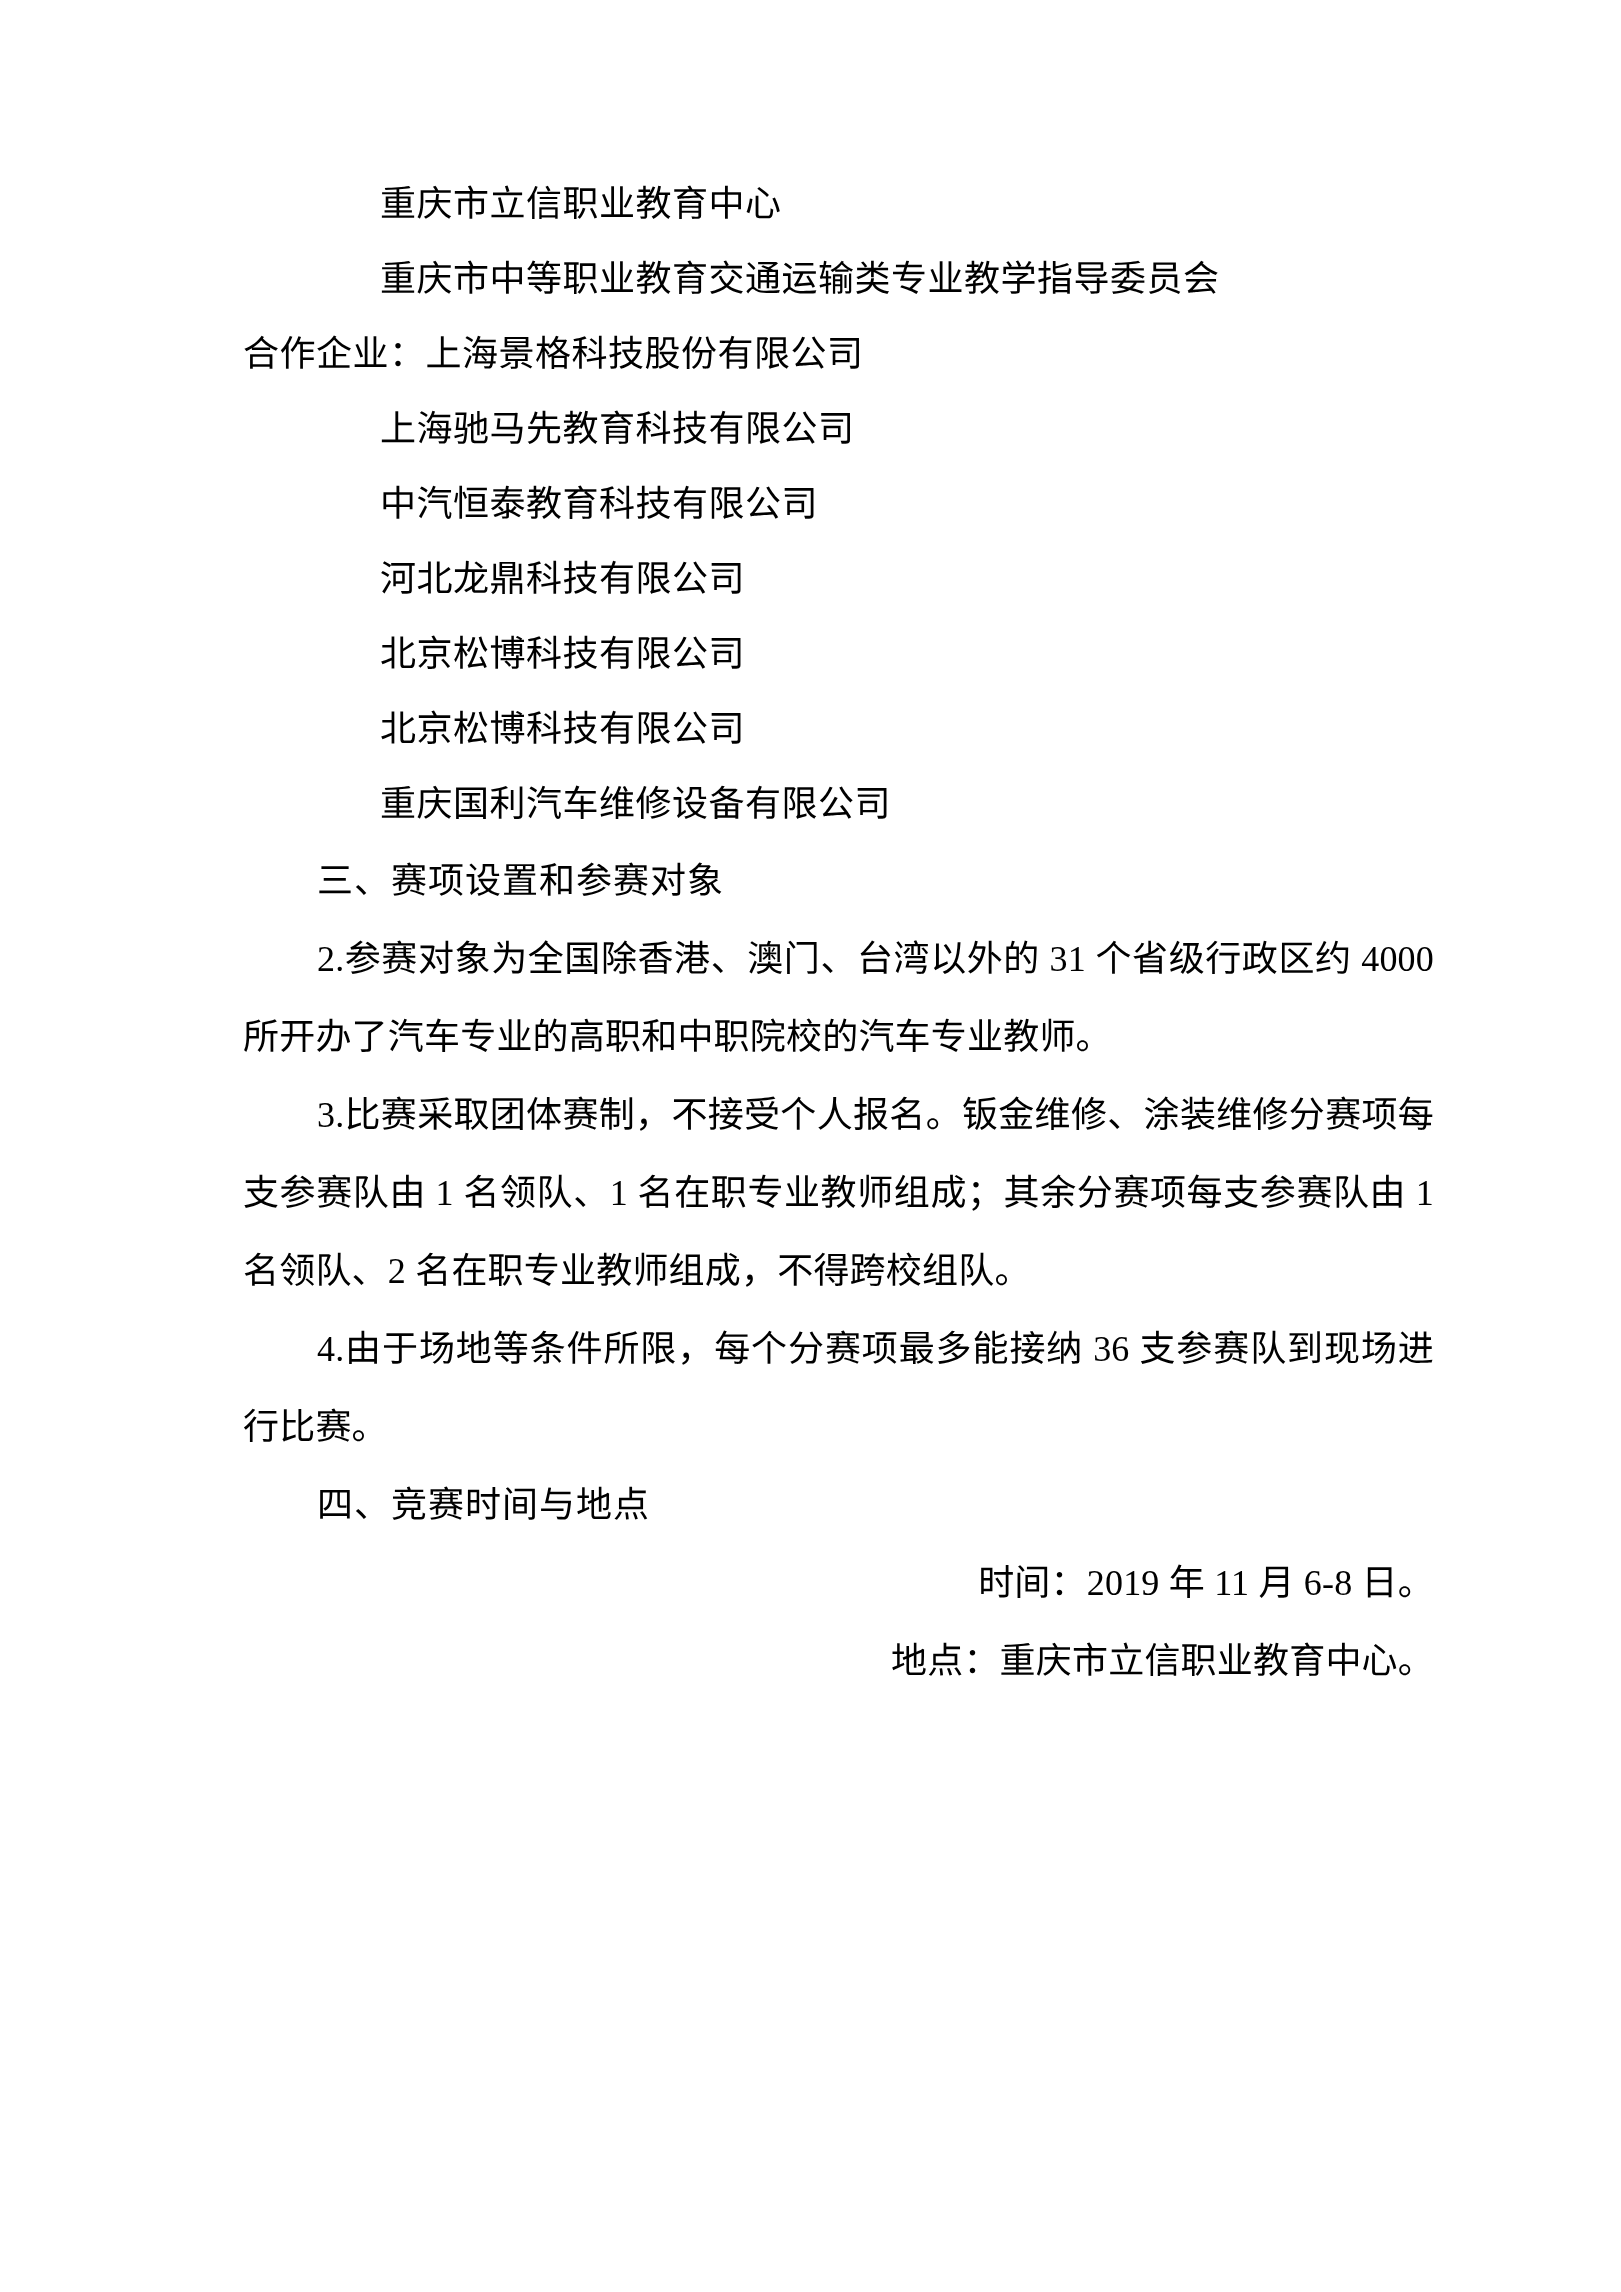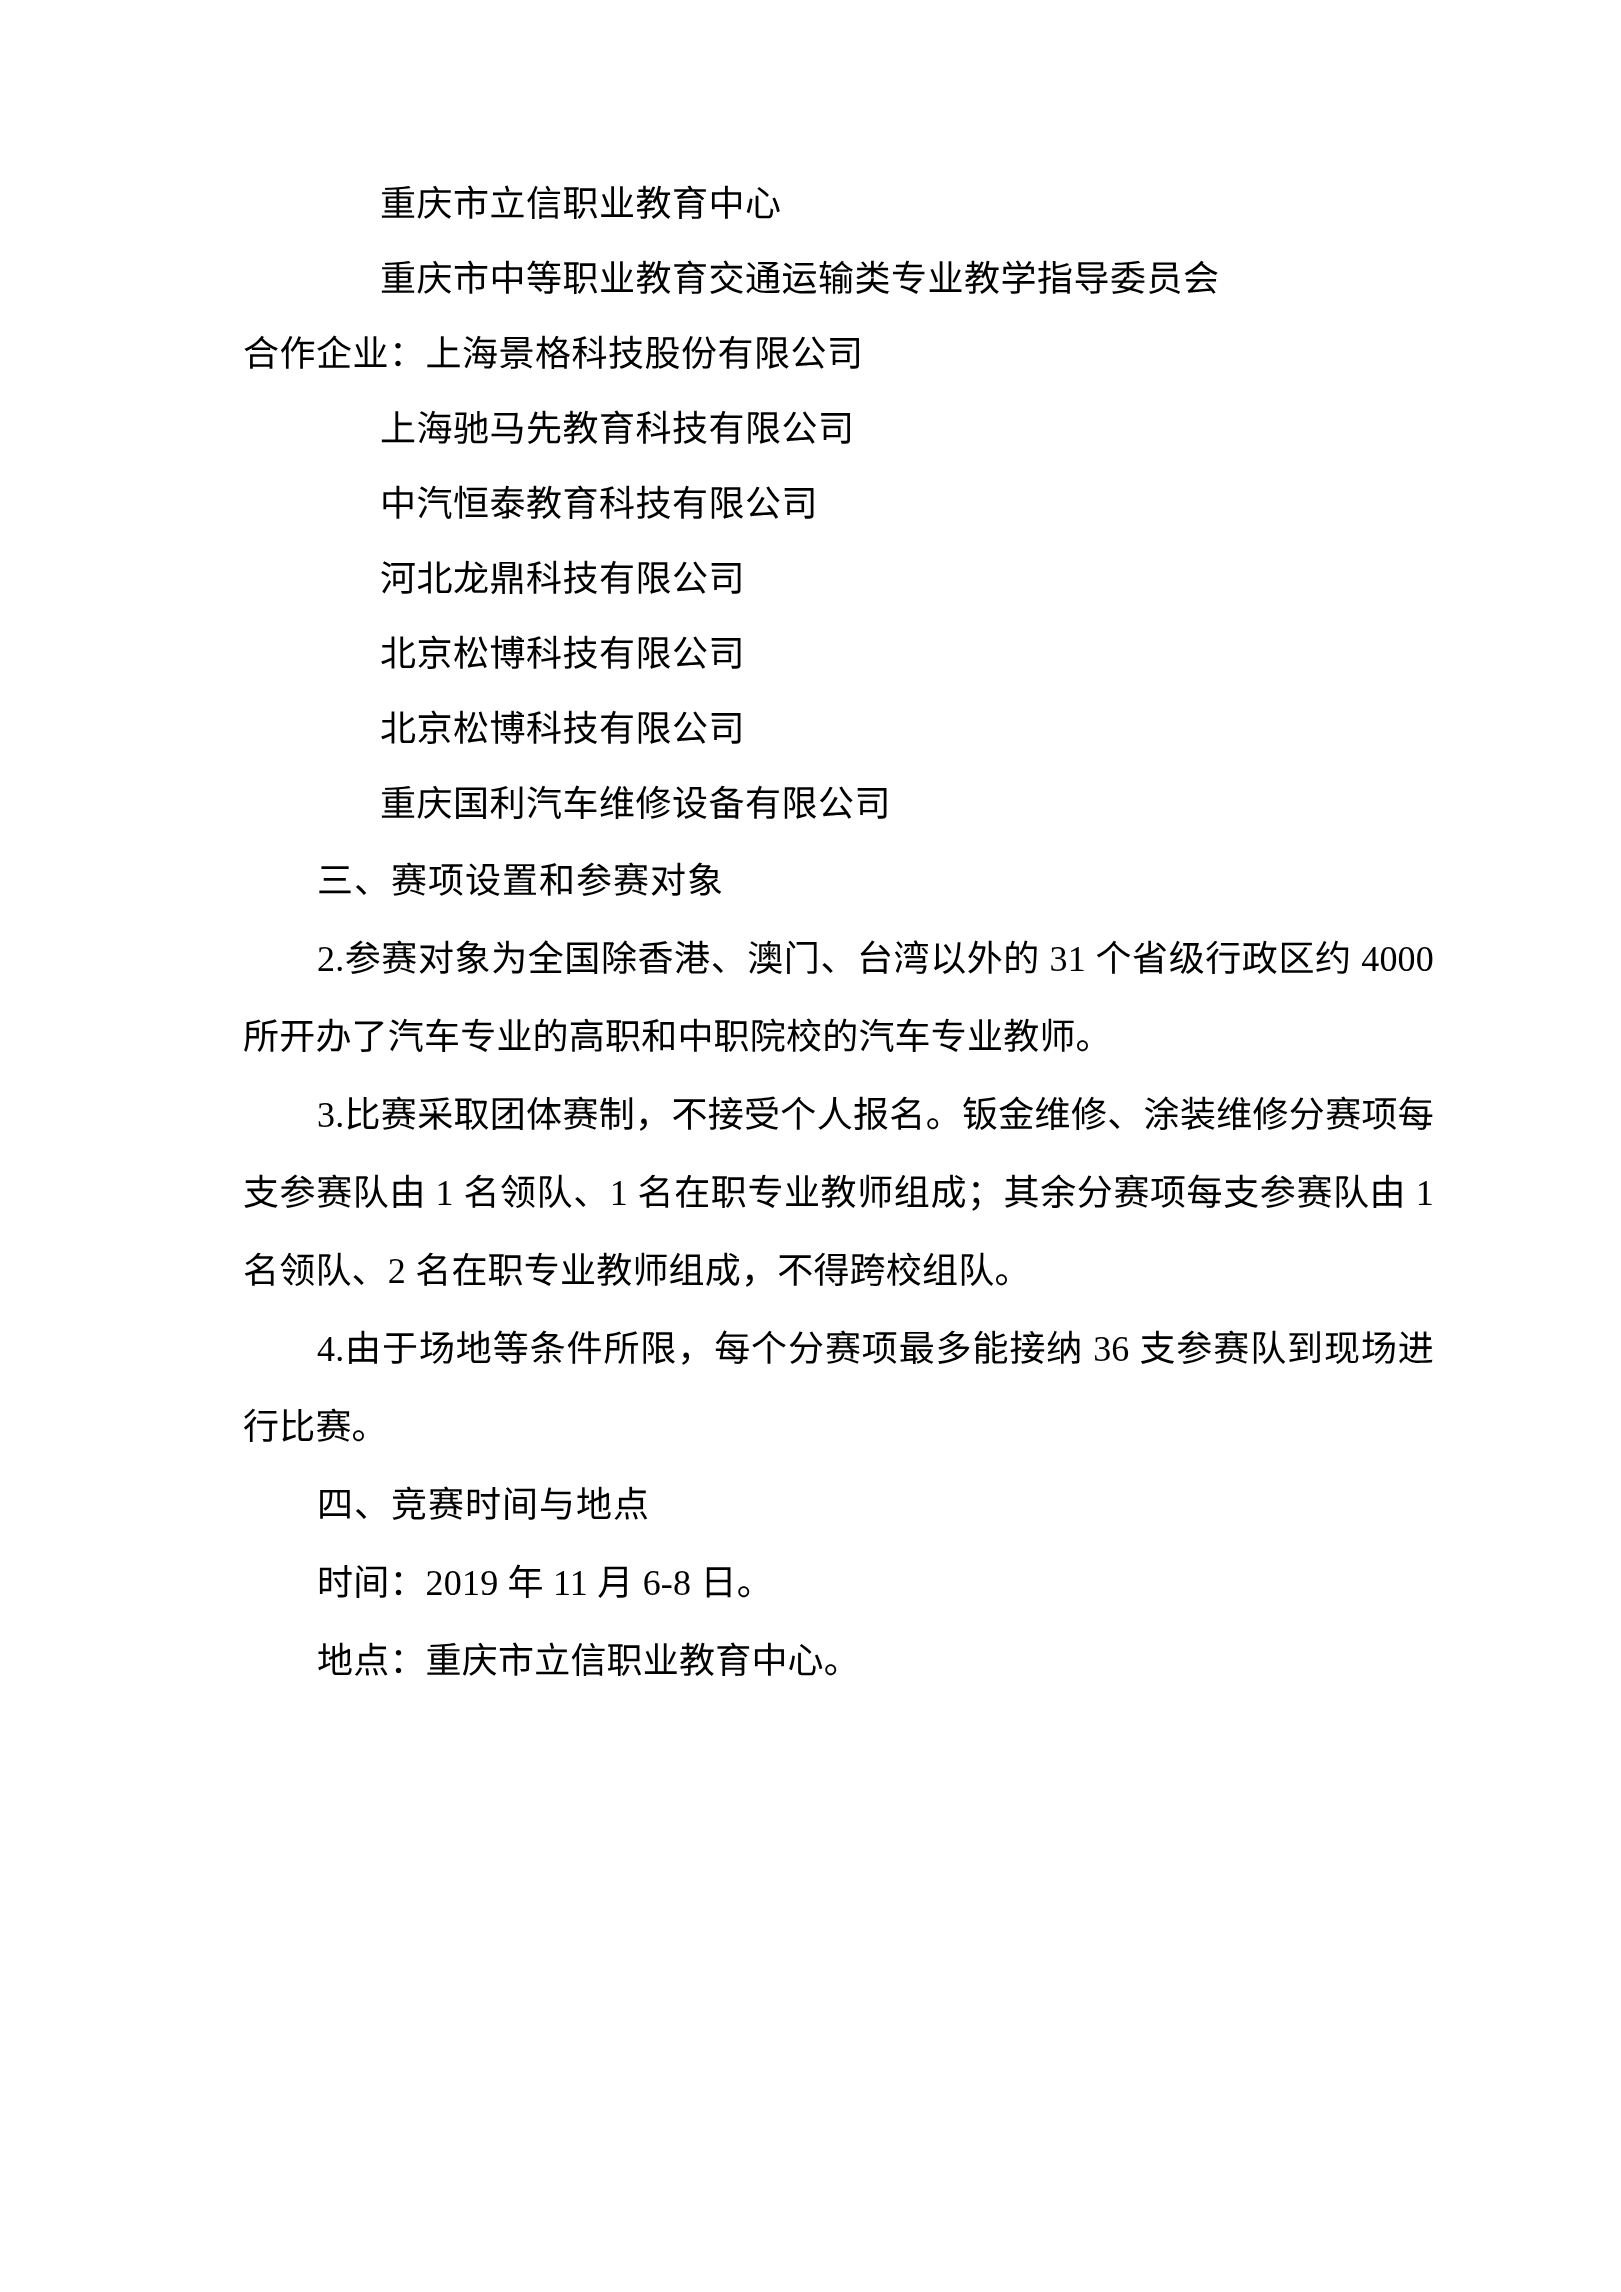--- a/index.html
+++ b/index.html
@@ -54,20 +54,21 @@
     letter-spacing: 0.2px;
   }
   .para-indent {
     text-indent: 74px;
   }
   .info-line {
     font-size: 36px;
     line-height: 78px;
     padding-left: 74px;
     letter-spacing: 0.2px;
+    text-align: right;
   }
 </style>
 </head>
 <body>
 
 <div class="page">
   <div class="content">
 
     <div class="line indent-org">重庆市立信职业教育中心</div>
     <div class="line indent-org">重庆市中等职业教育交通运输类专业教学指导委员会</div>

